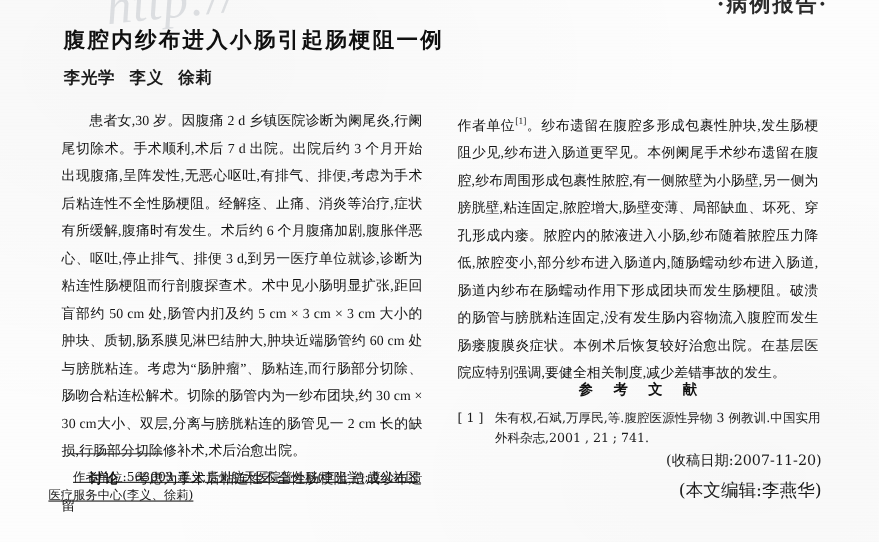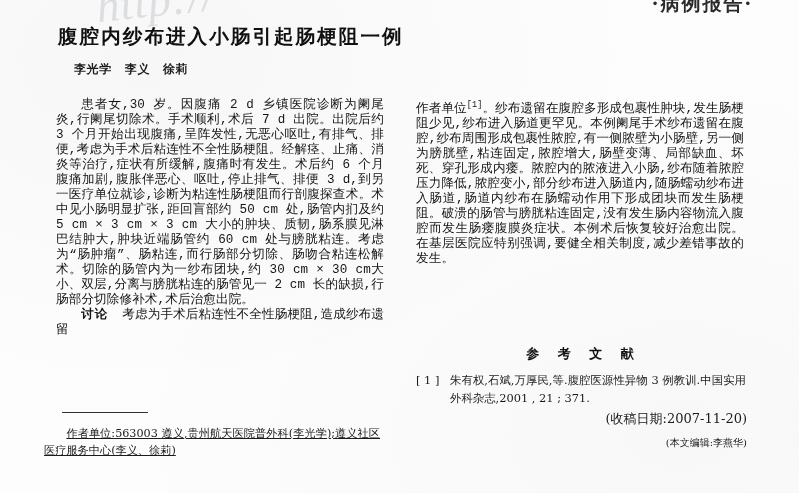--- a/index.html
+++ b/index.html
@@ -78,41 +78,40 @@
     white-space: nowrap;
     font-family: Liberation Mono, monospace;
     text-align: right;
   }
 
   
   #authors {
     position: absolute;
     left: 58px;
     top: 61px;
-    font-size: 12px;
+    font-size: 15px;
     font-weight: bold;
     letter-spacing: .6px;
     color: #1c1c1c;
     white-space: nowrap;
-    margin-left: 16px;
   }
   #authors .sep { display: inline-block; width: 13px; }
 
   
   .col {
     position: absolute;
     top: 98px;
     width: 328px;
     font-size: 12.6px;
-    line-height: 15px;
+    line-height: 25px;
     text-align: justify;
     text-justify: inter-character;
     letter-spacing: .1px;
     color: #141414;
-    font-family: Liberation Mono, monospace;
+    font-family: Liberation Serif, serif;
   }
   #col-left  { left: 56px; }
   #col-right { left: 416px; }
 
   .para { margin: 0; text-indent: 2em; }
   .para.noindent { text-indent: 0; }
   .lead { font-weight: bold; letter-spacing: 1px; }
   .lead-gap { display: inline-block; width: 1.1em; }
   sup.ref { font-size: 8.5px; vertical-align: super; }
 
@@ -183,21 +182,21 @@
     right: 52px;
     top: 410px;
     font-size: 13px;
     color: #1b1b1b;
     white-space: nowrap;
   }
   #editor {
     position: absolute;
     right: 52px;
     top: 436px;
-    font-size: 10px;
+    font-size: 16px;
     color: #1b1b1b;
     white-space: nowrap;
   }
 </style>
 </head>
 <body>
 
 <div id="page">
 
   <div id="watermark">http://</div>
@@ -217,21 +216,21 @@
 
   <div class="col" id="col-right">
     <p class="para noindent"><span>作者单位</span><sup class="ref">[1]</sup><span>。纱布遗留在腹腔多形成包裹性肿块,发生肠梗阻少见,纱布进入肠道更罕见。本例阑尾手术纱布遗留在腹腔,纱布周围形成包裹性脓腔,有一侧脓壁为小肠壁,另一侧为膀胱壁,粘连固定,脓腔增大,肠壁变薄、局部缺血、坏死、穿孔形成内瘘。脓腔内的脓液进入小肠,纱布随着脓腔压力降低,脓腔变小,部分纱布进入肠道内,随肠蠕动纱布进入肠道,肠道内纱布在肠蠕动作用下形成团块而发生肠梗阻。破溃的肠管与膀胱粘连固定,没有发生肠内容物流入腹腔而发生肠瘘腹膜炎症状。本例术后恢复较好治愈出院。在基层医院应特别强调,要健全相关制度,减少差错事故的发生。</span></p>
   </div>
 
   <div id="ref-heading">参 考 文 献</div>
 
   <div id="ref-list">
     <div class="ref-item">
       <span class="ref-num">[ 1 ]</span>
-      <span class="ref-body">朱有权,石斌,万厚民,等.腹腔医源性异物 3 例教训.中国实用外科杂志,2001 , 21 ; 371.</span>
+      <span class="ref-body">朱有权,石斌,万厚民,等.腹腔医源性异物 3 例教训.中国实用外科杂志,2001 , 21 ; 741.</span>
     </div>
   </div>
 
   <div id="fn-rule"></div>
 
   <div id="affiliation">
     <p class="p1">作者单位:563003 遵义,贵州航天医院普外科(李光学);遵义社区医疗服务中心(李义、徐莉)</p>
   </div>
 
   <div id="received">(收稿日期:2007-11-20)</div>

